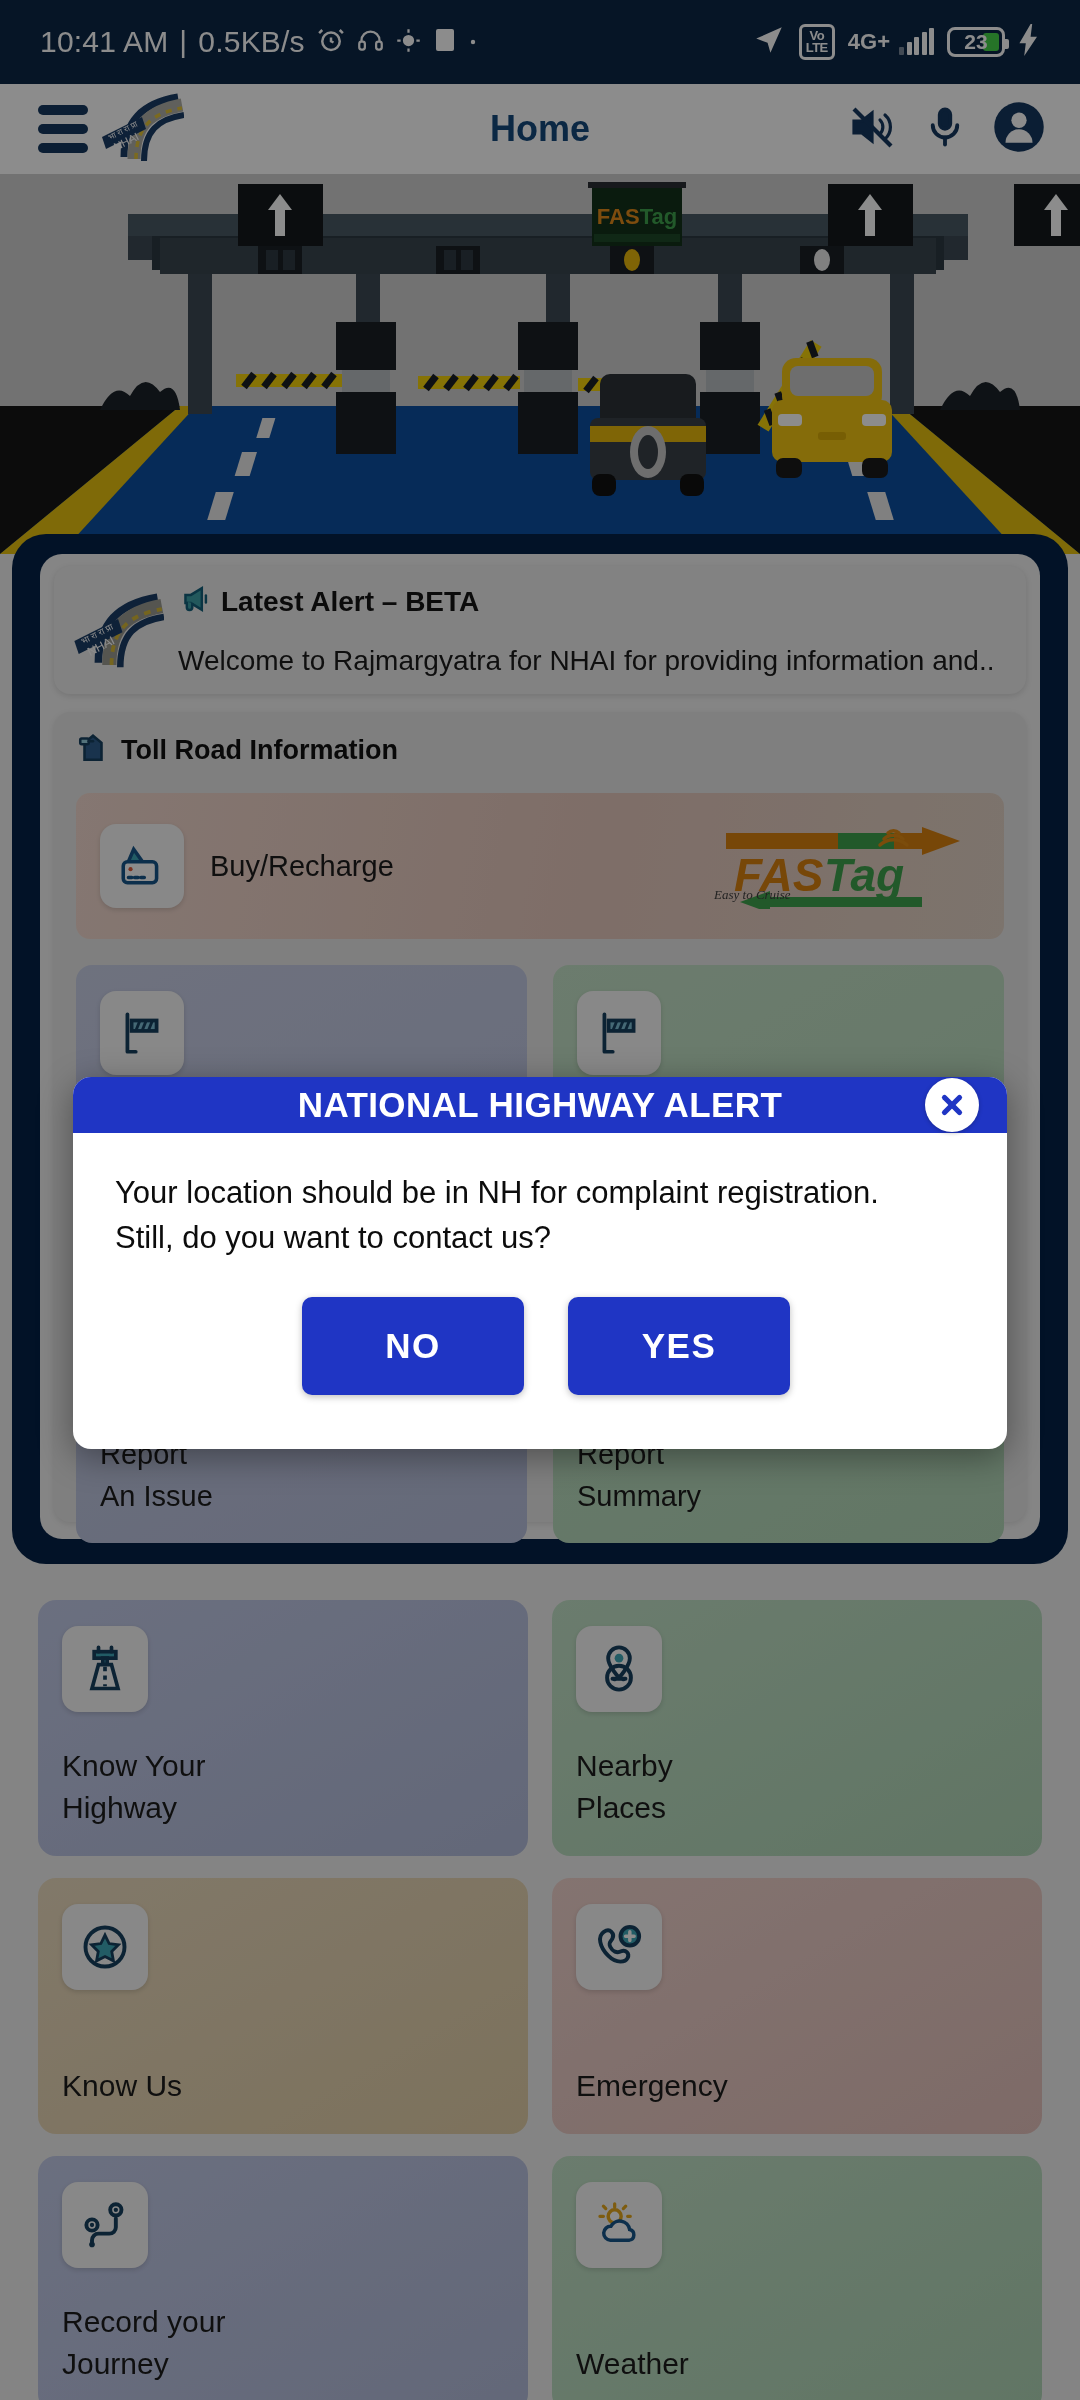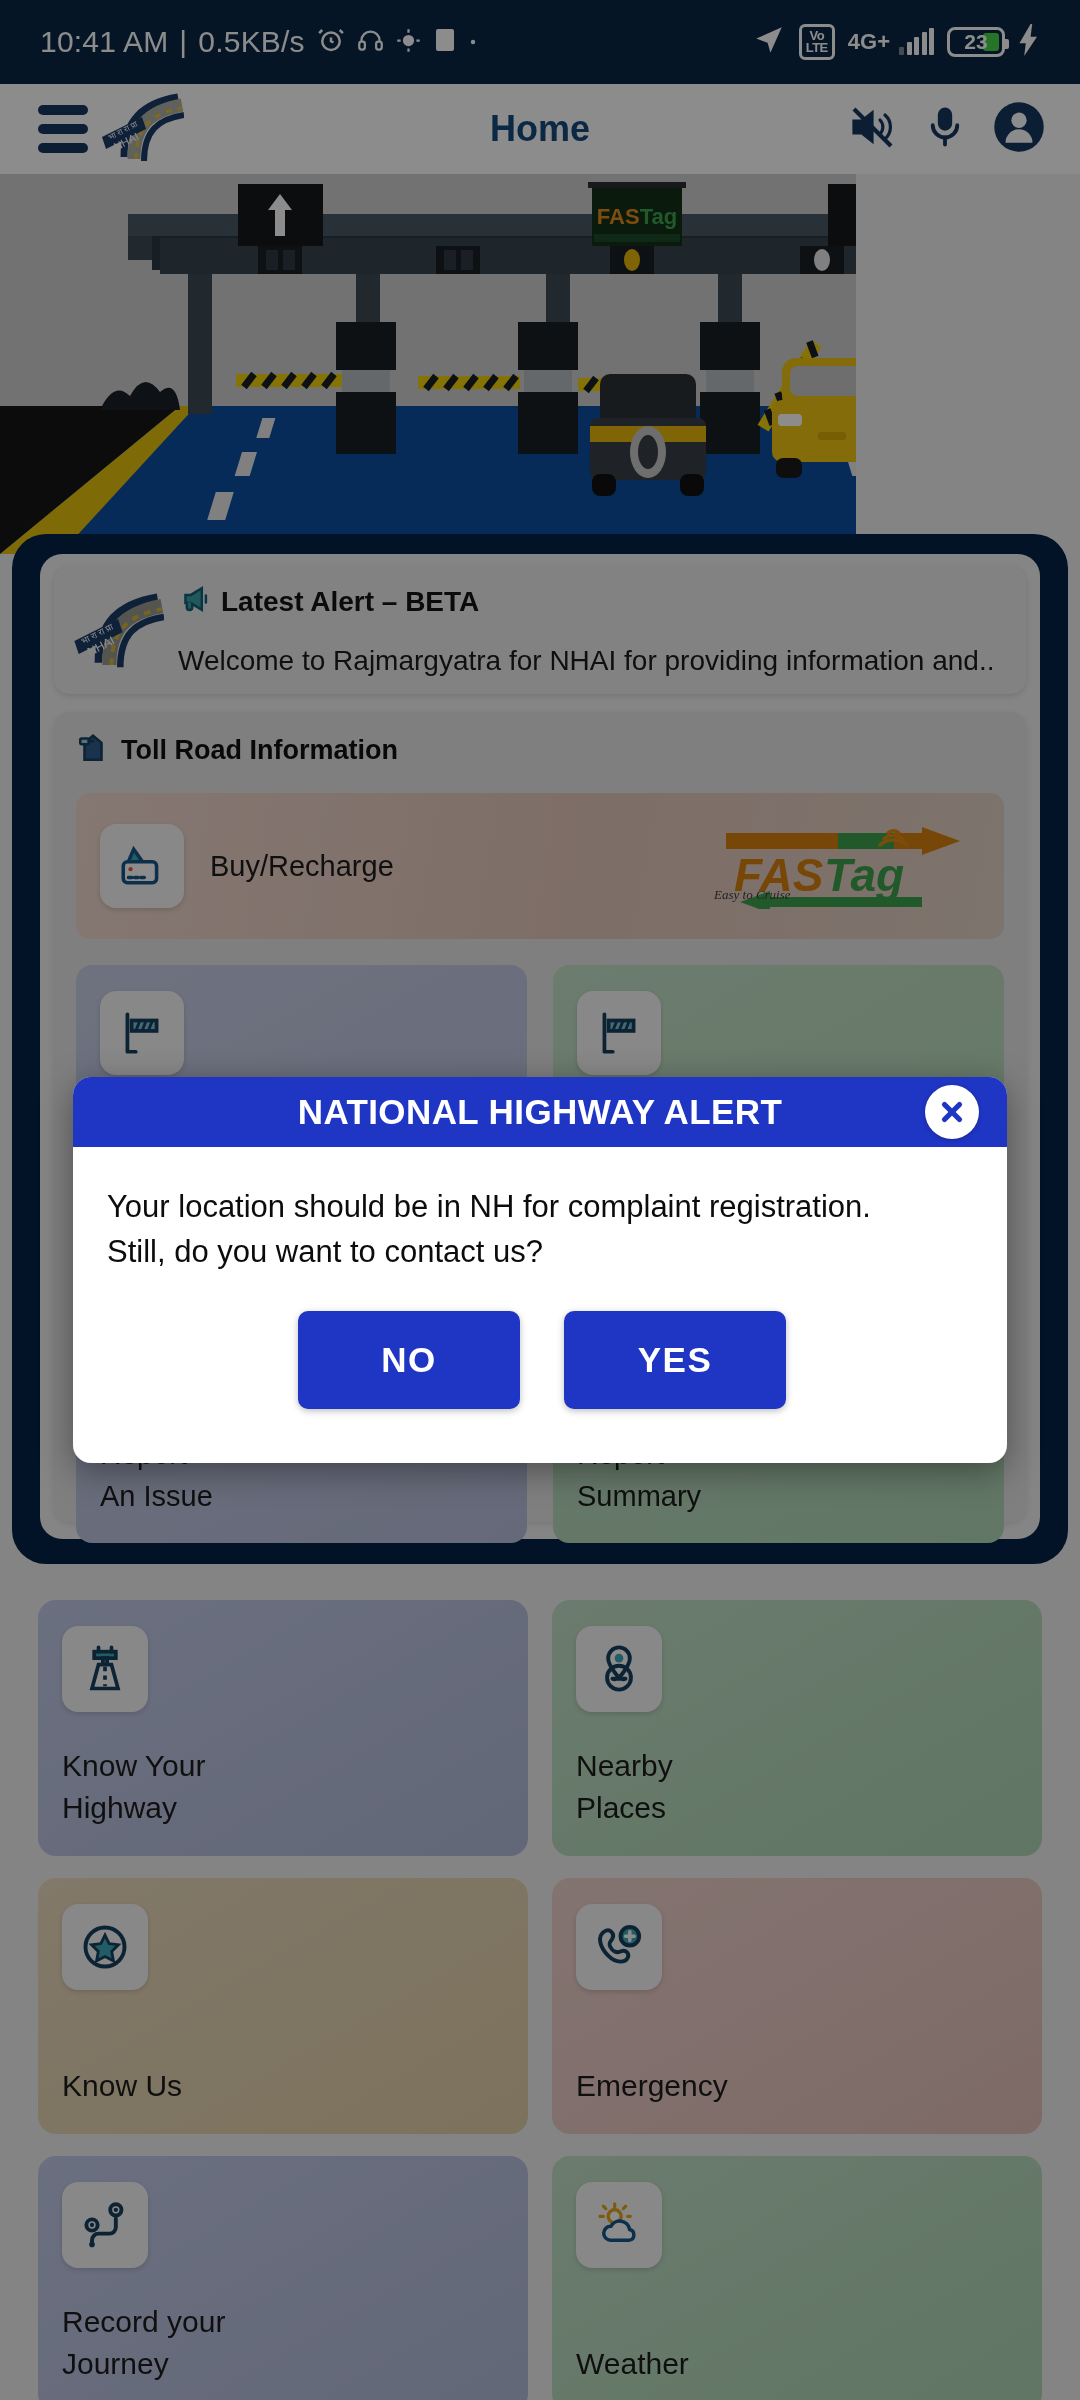--- a/index.html
+++ b/index.html
@@ -72,21 +72,21 @@
     position:absolute; left:0; right:0; text-align:center;
     font-size:36px; font-weight:600; color:#14497d; pointer-events:none;
   }
   .appbar-right {
     margin-left:auto; display:flex; align-items:center; gap:26px; padding-right:34px;
     position:relative; z-index:2;
   }
 
   
   .hero {
-    position:absolute; top:174px; left:0; width:856px; height:380px;
+    position:absolute; top:174px; left:0; width:1080px; height:380px;
     background:#cfcfcf;
     overflow:hidden;
   }
 
   
   .panel {
     position:absolute; top:534px; left:12px; width:1056px; height:1030px;
     background:#052247; border-radius:34px; z-index:5;
   }
   .panel-inner {
@@ -171,36 +171,36 @@
     display:flex; align-items:center; justify-content:center;
   }
   .dialog {
     position:absolute; left:73px; top:1077px;
     width:934px;
     background:#ffffff; border-radius:18px;
     box-shadow:0 8px 34px rgba(0,0,0,.38);
     overflow:visible;
   }
   .dlg-header {
-    height:70px; background:#1f35c4;
+    height:56px; background:#1f35c4;
     border-radius:18px 18px 0 0;
     display:flex; align-items:center; justify-content:center;
     position:relative;
   }
   .dlg-title {
     font-size:35px; font-weight:700; color:#fff; letter-spacing:.4px;
   }
   .dlg-close {
     position:absolute; right:28px; top:50%; transform:translateY(-50%);
     width:54px; height:54px; border-radius:50%;
     background:#fff; display:flex; align-items:center; justify-content:center;
     box-shadow:0 1px 4px rgba(0,0,0,.25);
     cursor:pointer;
   }
-  .dlg-body { padding:38px 30px 0 34px; }
+  .dlg-body { padding:38px 30px 0 34px;margin-left:8px; }
   .dlg-msg {
     font-size:31px; line-height:1.45; color:#0c0c0c; white-space:pre-line;
   }
   .dlg-actions {
     display:flex; justify-content:center; gap:44px;
     padding:36px 0 54px 0;
   }
   .dlg-btn {
     width:222px; height:98px; border:none; border-radius:10px;
     background:#1f35c4; color:#fff;

